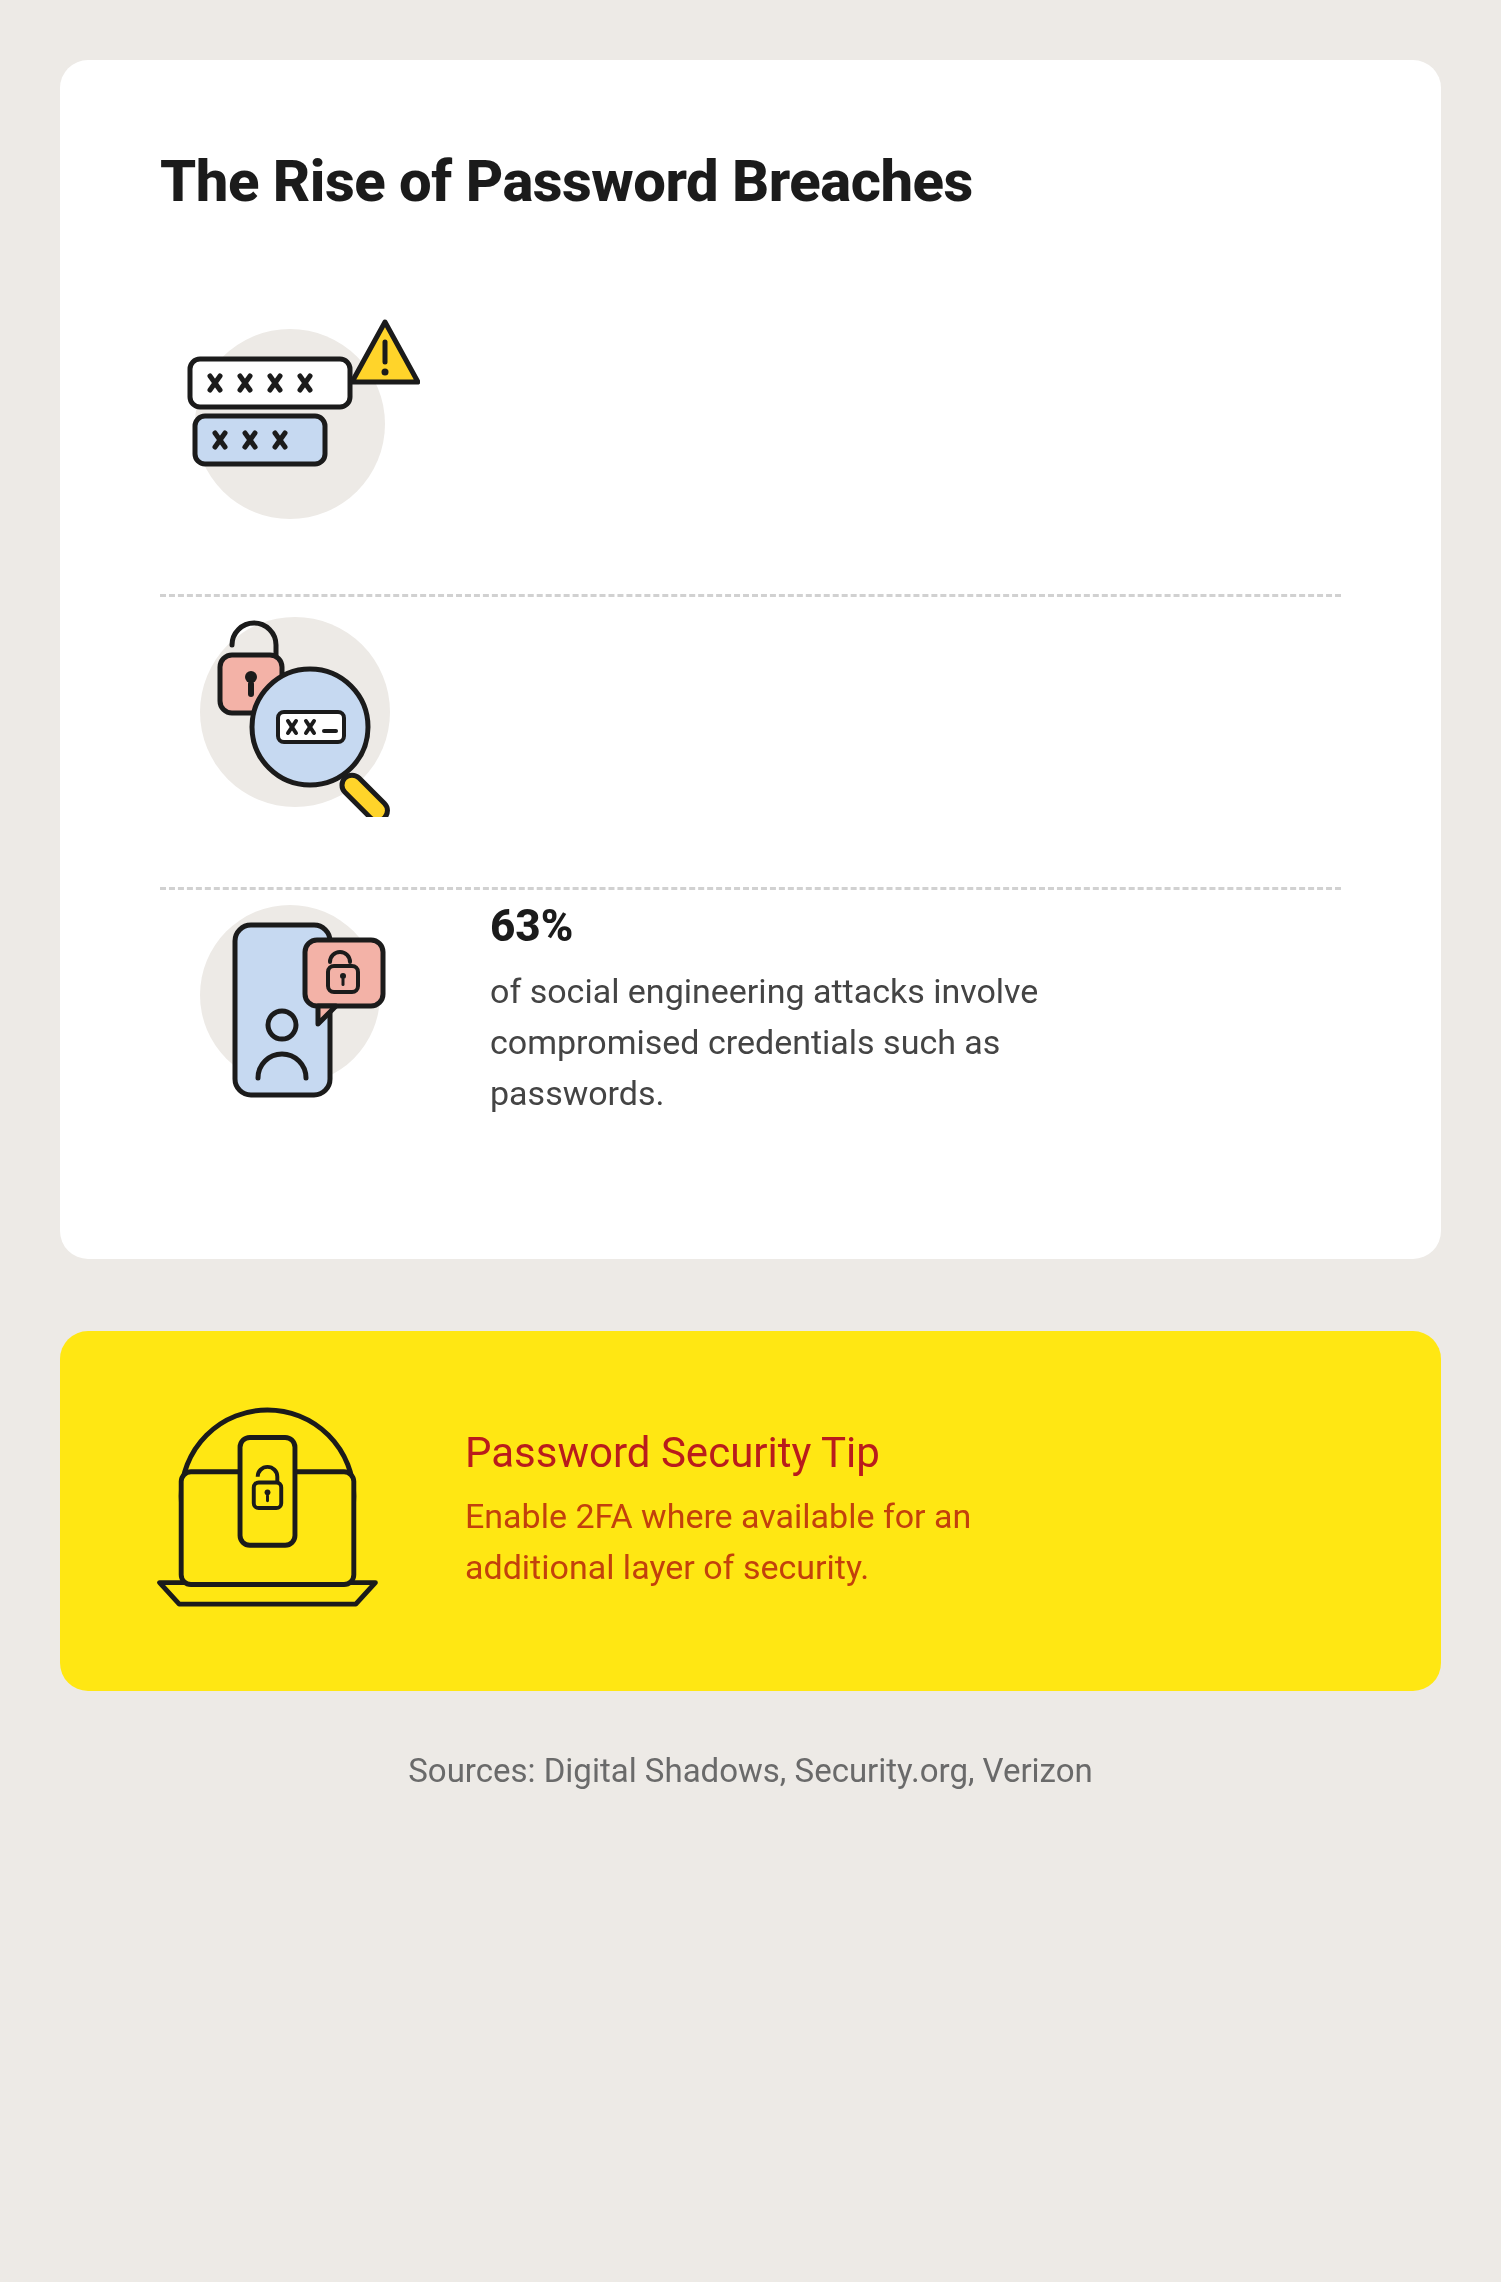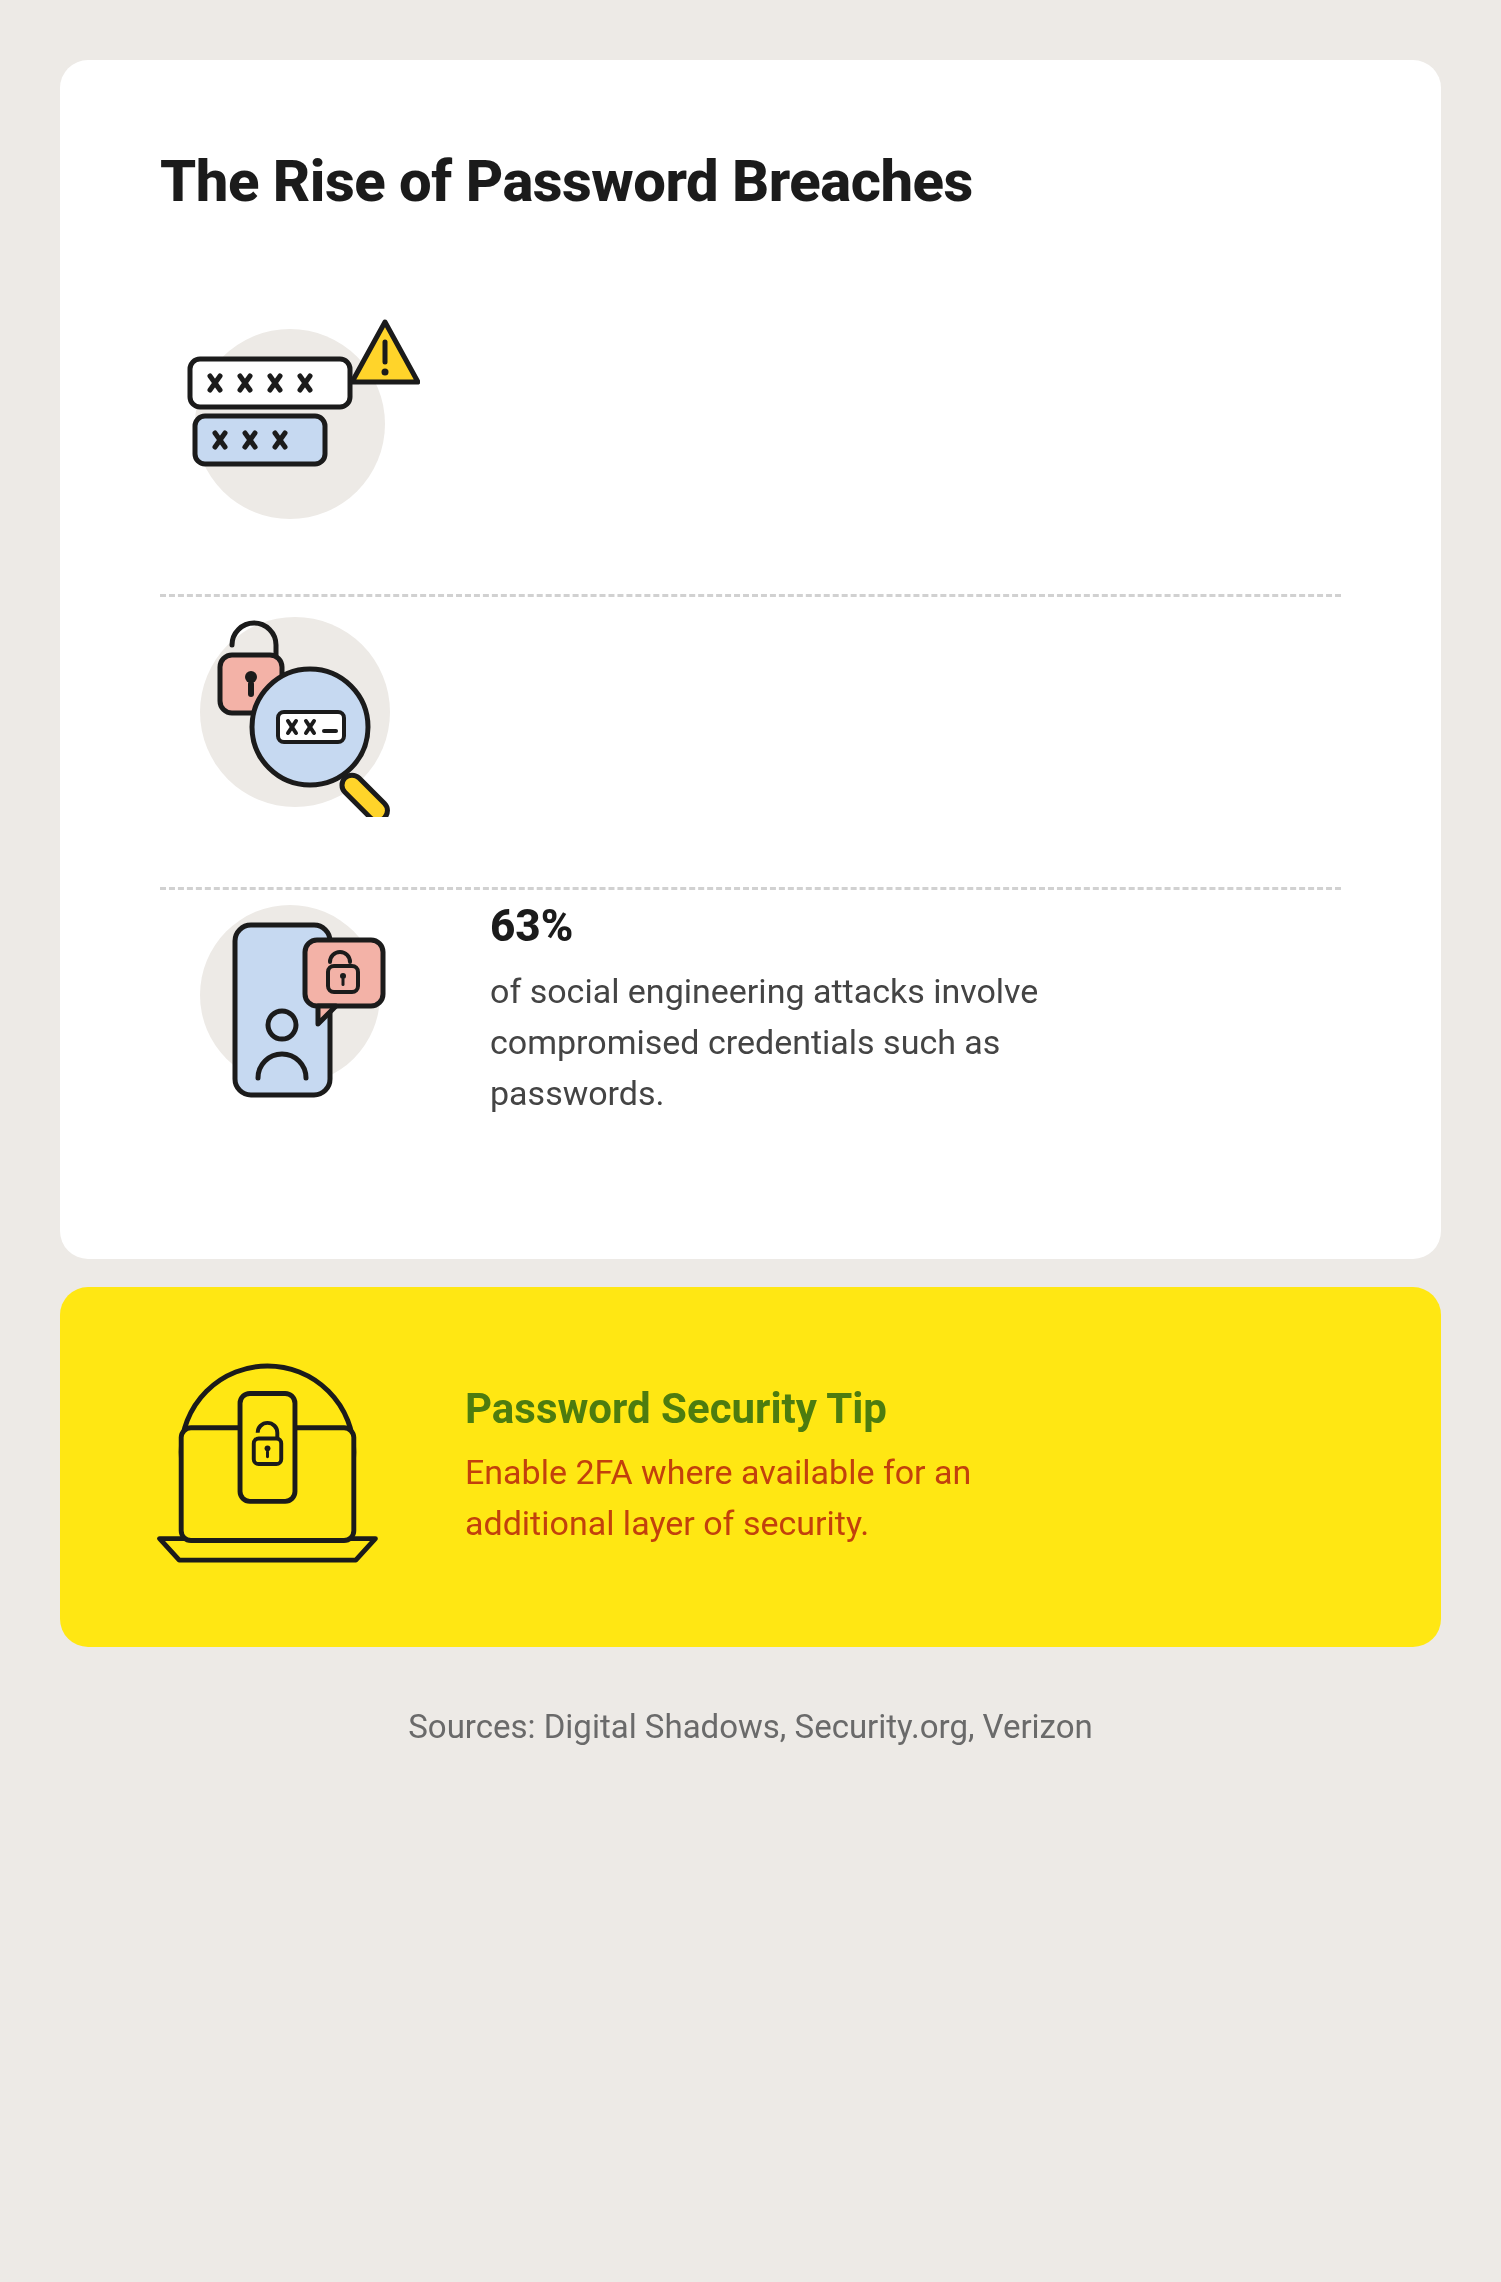--- a/index.html
+++ b/index.html
@@ -10,21 +10,21 @@
     body {
       font-family: -apple-system, BlinkMacSystemFont, "Segoe UI", Roboto, Helvetica, Arial, sans-serif;
       background: #edeae6;
       width: 1501px;
       padding: 60px;
     }
     .card {
       background: #fff;
       border-radius: 28px;
       padding: 90px 100px 70px 100px;
-      margin-bottom: 28px;
+      margin-bottom: 72px;
     }
     .title {
       font-size: 58px;
       font-weight: 800;
       color: #1b1b1b;
       letter-spacing: -0.5px;
       margin-bottom: 90px;
       line-height: 1.1;
     }
     .stat-row {
@@ -76,22 +76,22 @@
       flex-shrink: 0;
       display: flex;
       align-items: center;
       justify-content: center;
     }
     .tip-text {
       flex: 1;
     }
     .tip-title {
       font-size: 42px;
-      font-weight: 700;
-      color: #4d7c0f;
+      font-weight: 400;
+      color: #b91c1c;
       margin-bottom: 14px;
     }
     .tip-desc {
       font-size: 34px;
       color: #c2410c;
       line-height: 1.5;
       max-width: 620px;
     }
     .sources {
       text-align: center;

